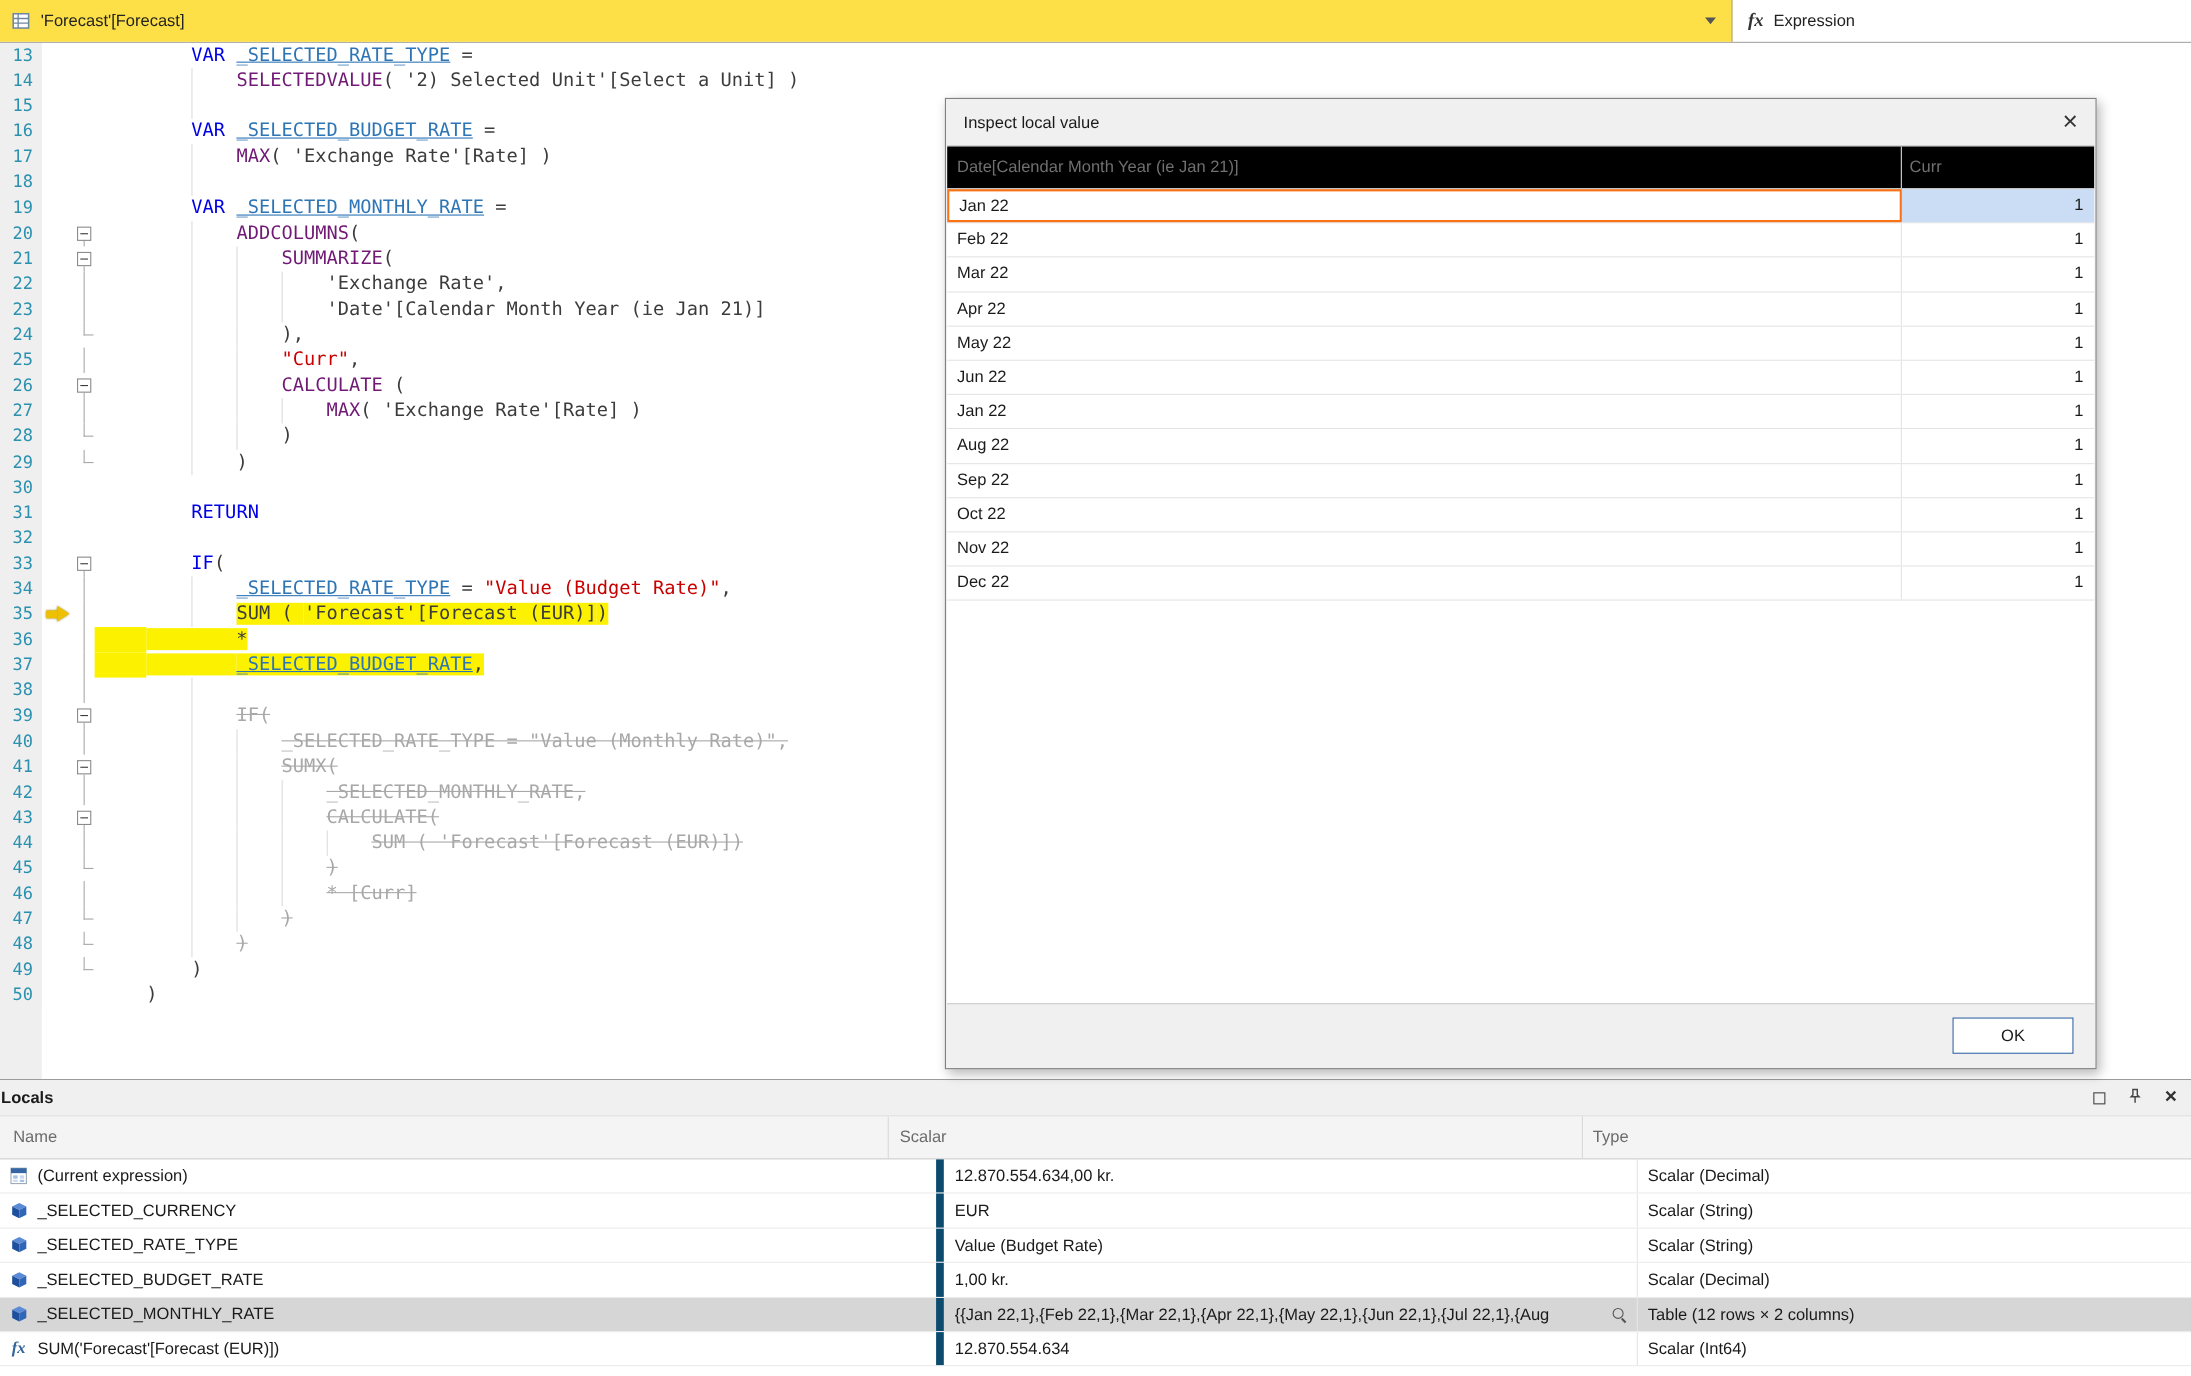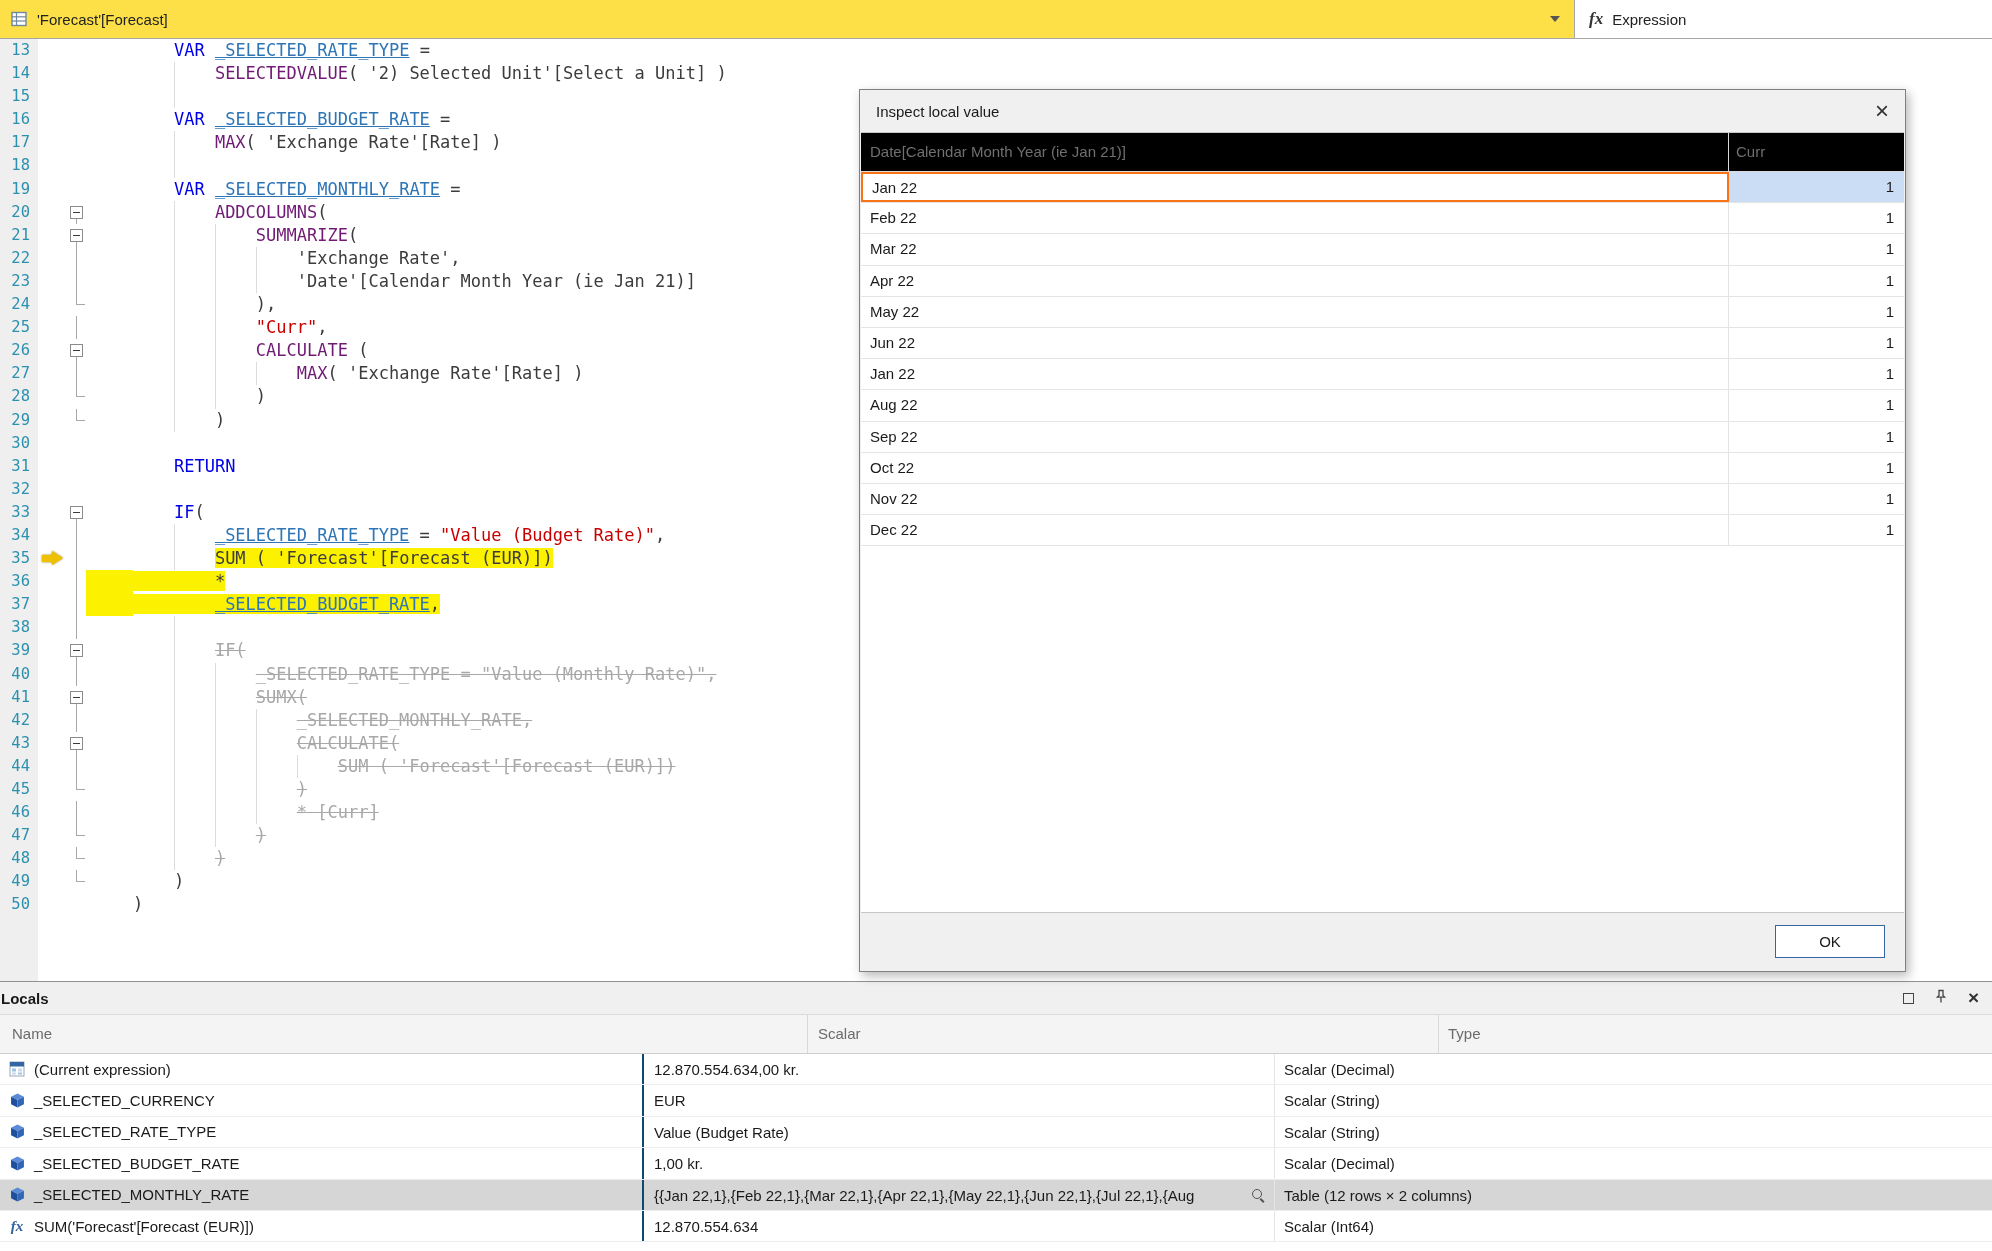--- a/index.html
+++ b/index.html
@@ -55,21 +55,21 @@
   .locals{position:absolute;left:0;right:0;top:981px;bottom:0;background:#fff;border-top:1px solid #919191;}
   .loc-title{height:32px;background:#f0f0f0;display:flex;align-items:center;padding:0 1px;font-size:15px;font-weight:600;color:#1a1a1a;border-bottom:1px solid #dcdcdc;}
   .loc-ctrls{margin-left:auto;display:flex;align-items:center;gap:20px;margin-right:12px;}
   .loc-ctrls .x{font-size:19px;color:#333;line-height:18px;}
   .loc-header{display:flex;height:38px;background:#f4f4f4;border-bottom:1px solid #cfcfcf;color:#6b6b6b;font-size:15px;}
   .lh-name{width:808px;box-sizing:border-box;padding-left:12px;line-height:38px;border-right:1px solid #d9d9d9;}
   .lh-value{width:631px;box-sizing:border-box;padding-left:10px;line-height:38px;border-right:1px solid #d9d9d9;}
   .lh-type{flex:1;padding-left:9px;line-height:38px;}
   .loc-row{display:flex;height:31.4px;box-sizing:border-box;border-bottom:1px solid #ececec;font-size:15px;color:#1a1a1a;}
   .loc-row.sel{background:#d6d6d6;}
-  .lr-name{width:644px;box-sizing:border-box;display:flex;align-items:center;gap:8px;padding-left:8px;border-right:2px solid #0c4a6e;white-space:nowrap;overflow:hidden;}
+  .lr-name{width:858px;box-sizing:border-box;display:flex;align-items:center;gap:8px;padding-left:8px;border-right:7px solid #0c4a6e;white-space:nowrap;overflow:hidden;}
   .lr-ic{width:18px;height:16px;display:inline-flex;align-items:center;justify-content:center;flex:none;}
   .lr-value{width:631px;box-sizing:border-box;position:relative;padding-left:10px;line-height:31px;border-right:1px solid #e5e5e5;white-space:nowrap;overflow:hidden;}
   .lr-type{flex:1;padding-left:9px;line-height:31px;white-space:nowrap;overflow:hidden;}
   .fx-small{font-family:"Liberation Serif",serif;font-style:italic;font-weight:bold;font-size:15px;color:#31639c;}
   .mag{position:absolute;right:8px;top:8px;width:15px;height:15px;}
   .mag::before{content:'';position:absolute;left:1px;top:1px;width:8px;height:8px;border:1.5px solid #555;border-radius:50%;}
   .mag::after{content:'';position:absolute;left:10px;top:10px;width:5px;height:1.6px;background:#555;transform:rotate(45deg);transform-origin:0 0;}
   .sqicon{width:11px;height:11px;border:1.4px solid #444;display:inline-block;box-sizing:border-box;}
 </style>
 </head>

